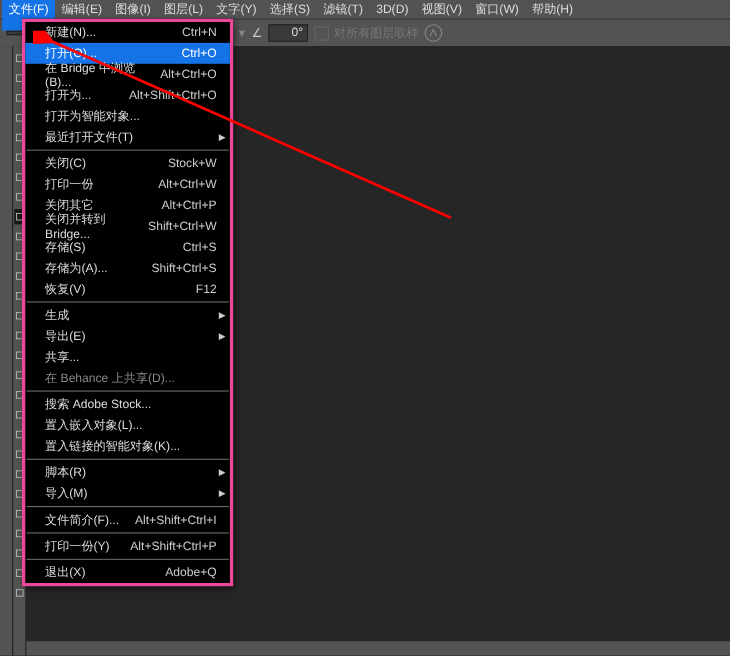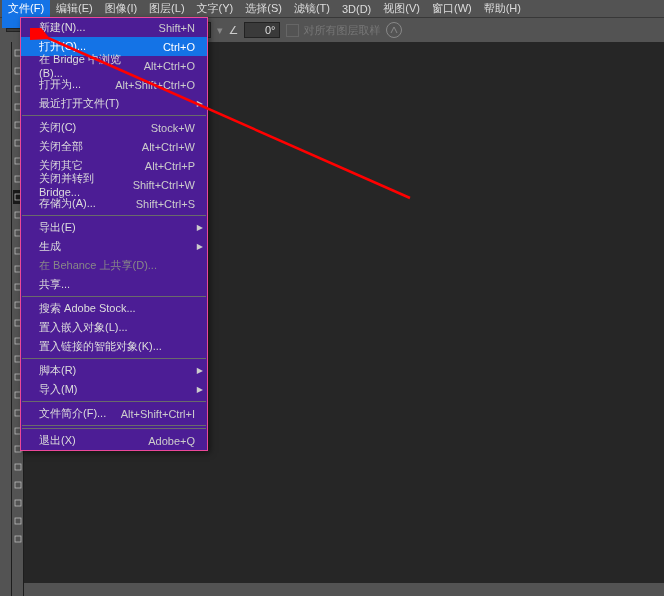--- a/index.html
+++ b/index.html
@@ -14,21 +14,21 @@
   .opt-chk{width:11px;height:11px;border:1px solid #666;display:inline-block;vertical-align:middle;margin-right:4px}
   .opt-disabled{color:#777}
   .circ{width:14px;height:14px;border:1px solid #888;border-radius:50%;display:inline-flex;align-items:center;justify-content:center}
   .circ svg{width:10px;height:10px}
   .main{display:flex;height:555px}
   .toolsA{width:11px;background:#535353;border-right:1px solid #1d1d1d}
   .toolsB{width:11px;background:#535353;border-right:1px solid #1d1d1d;display:flex;flex-direction:column;align-items:center;padding-top:4px;gap:4px}
   .tool{width:10px;height:14px;background:#535353;display:flex;align-items:center;justify-content:center}
   .tool.sel{background:#1a1a1a}
   .canvas{flex:1;background:#262626;position:relative}
-  .dropdown{position:absolute;left:20px;top:17px;width:186px;background:#4c1d95;border:1px solid #ec4899;box-shadow:2px 2px 6px rgba(0,0,0,.5);z-index:10}
+  .dropdown{position:absolute;left:20px;top:17px;width:186px;background:#000000;border:3px solid #ec4899;box-shadow:2px 2px 6px rgba(0,0,0,.5);z-index:10}
   .menu-item{display:flex;justify-content:space-between;align-items:center;padding:2px 12px 2px 18px;color:#ddd;height:15px;position:relative}
   .menu-item.hover{background:#1473e6;color:#fff}
   .menu-item.disabled{color:#888}
   .menu-item .sc{color:#ccc;font-size:11px}
   .menu-item.hover .sc{color:#fff}
   .menu-item.sub:after{content:"▶";font-size:8px;position:absolute;right:4px;color:#ccc}
   .sep{height:1px;background:#6a6a6a;margin:2px 1px}
   .rule-b{position:absolute;bottom:0;left:0;right:0;height:14px;background:#535353}
   .arrow{position:absolute;z-index:20;pointer-events:none}
 </style>
@@ -210,71 +210,82 @@
       </div>
     </div>
   <div class="canvas">
     <div class="rule-b"></div>
   </div>
 </div>
 
 <div class="dropdown" id="filemenu">
     <div class="menu-item">
       <span>新建(N)...</span>
-      <span class="sc">Shift+N</span>
+      <span class="sc">Ctrl+N</span>
     </div>
     <div class="menu-item hover">
       <span>打开(O)...</span>
       <span class="sc">Ctrl+O</span>
     </div>
     <div class="menu-item">
       <span>在 Bridge 中浏览(B)...</span>
       <span class="sc">Alt+Ctrl+O</span>
     </div>
     <div class="menu-item">
       <span>打开为...</span>
       <span class="sc">Alt+Shift+Ctrl+O</span>
     </div>
+    <div class="menu-item">
+      <span>打开为智能对象...</span>
+    </div>
     <div class="menu-item sub">
       <span>最近打开文件(T)</span>
     </div>
     <div class="sep"></div>
     <div class="menu-item">
       <span>关闭(C)</span>
       <span class="sc">Stock+W</span>
     </div>
     <div class="menu-item">
-      <span>关闭全部</span>
+      <span>打印一份</span>
       <span class="sc">Alt+Ctrl+W</span>
     </div>
     <div class="menu-item">
       <span>关闭其它</span>
       <span class="sc">Alt+Ctrl+P</span>
     </div>
     <div class="menu-item">
       <span>关闭并转到 Bridge...</span>
       <span class="sc">Shift+Ctrl+W</span>
     </div>
     <div class="menu-item">
+      <span>存储(S)</span>
+      <span class="sc">Ctrl+S</span>
+    </div>
+    <div class="menu-item">
       <span>存储为(A)...</span>
       <span class="sc">Shift+Ctrl+S</span>
     </div>
-    <div class="sep"></div>
+    <div class="menu-item">
+      <span>恢复(V)</span>
+      <span class="sc">F12</span>
+    </div>
+    <div class="sep"></div>
+    <div class="menu-item sub">
+      <span>生成</span>
+    </div>
     <div class="menu-item sub">
       <span>导出(E)</span>
     </div>
-    <div class="menu-item sub">
-      <span>生成</span>
+    <div class="menu-item">
+      <span>共享...</span>
     </div>
     <div class="menu-item disabled">
       <span>在 Behance 上共享(D)...</span>
     </div>
-    <div class="menu-item">
-      <span>共享...</span>
-    </div>
     <div class="sep"></div>
     <div class="menu-item">
       <span>搜索 Adobe Stock...</span>
     </div>
     <div class="menu-item">
       <span>置入嵌入对象(L)...</span>
     </div>
     <div class="menu-item">
       <span>置入链接的智能对象(K)...</span>
     </div>
@@ -284,20 +295,24 @@
     </div>
     <div class="menu-item sub">
       <span>导入(M)</span>
     </div>
     <div class="sep"></div>
     <div class="menu-item">
       <span>文件简介(F)...</span>
       <span class="sc">Alt+Shift+Ctrl+I</span>
     </div>
     <div class="sep"></div>
+    <div class="menu-item">
+      <span>打印一份(Y)</span>
+      <span class="sc">Alt+Shift+Ctrl+P</span>
+    </div>
     <div class="sep"></div>
     <div class="menu-item">
       <span>退出(X)</span>
       <span class="sc">Adobe+Q</span>
     </div>
   </div>
 
 <svg class="arrow" style="left:30px;top:28px" width="410" height="190">
   <defs>
       <marker id="ah" markerWidth="12" markerHeight="10" refX="1" refY="5" orient="auto">

